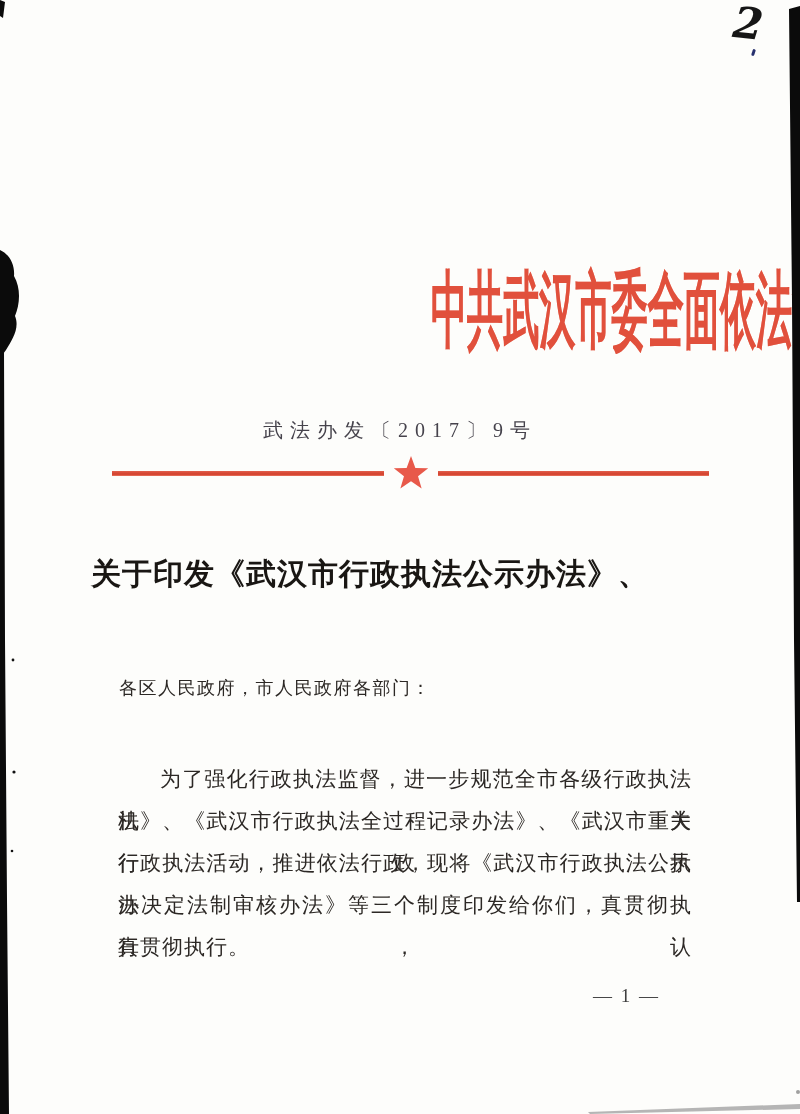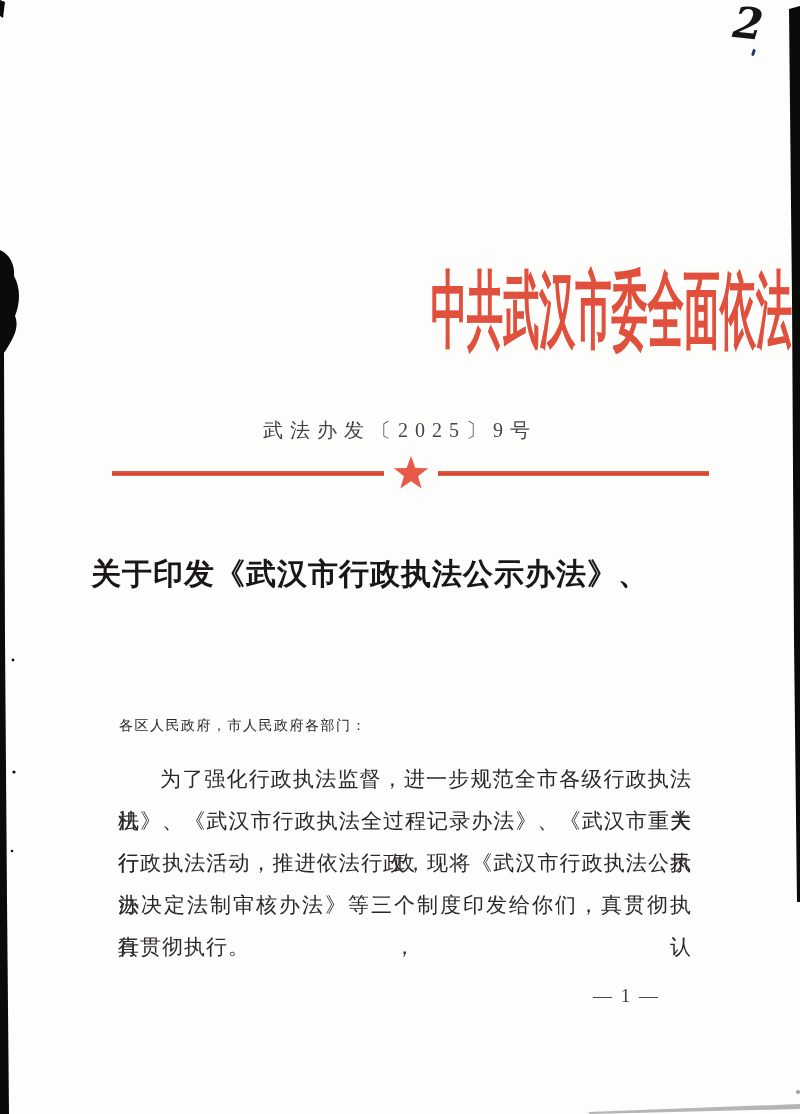--- a/index.html
+++ b/index.html
@@ -45,22 +45,22 @@
 
   
   .doc-title {
     position:absolute; top:550px; left:0; width:740px; text-align:center;
     font-weight:bold; color:#191613; font-size:30px; line-height:47px;
     letter-spacing:1px;
   }
 
   
   .salutation {
-    position:absolute; top:717px; left:119px; width:585px;
-    font-size:14px; letter-spacing:1.5px; color:#2c2825;
+    position:absolute; top:676px; left:119px; width:585px;
+    font-size:18px; letter-spacing:1.5px; color:#2c2825;
   }
   .body-block { position:absolute; top:758px; left:118px; width:574px;
     font-size:21px; color:#2c2825; }
   .body-line { height:42px; line-height:42px; letter-spacing:1px; }
   .just { text-align:justify; text-align-last:justify; }
   .indent { text-indent:42px; }
 
   
   .page-number {
     position:absolute; top:985px; left:593px;
@@ -76,21 +76,21 @@
 
 <div class="page">
 
   <div class="hw-mark">2</div>
   <div class="hw-tick"></div>
 
   <div class="letterhead">
     <span class="letterhead-inner">中共武汉市委全面依法治市委员会办公室</span>
   </div>
 
-  <div class="doc-number">武法办发〔2025〕9号</div>
+  <div class="doc-number">武法办发〔2017〕9号</div>
 
   <div class="rule-row">
     <div class="rule"></div>
     <div class="star-wrap">
       <svg width="38" height="40" viewBox="0 0 40 40" aria-hidden="true">
         <polygon fill="#e8594a" points="20,2 24.6,14.7 38.1,15.1 27.4,23.4 31.2,36.4 20,28.8 8.8,36.4 12.6,23.4 1.9,15.1 15.4,14.7"></polygon>
       </svg>
     </div>
     <div class="rule"></div>
   </div>

